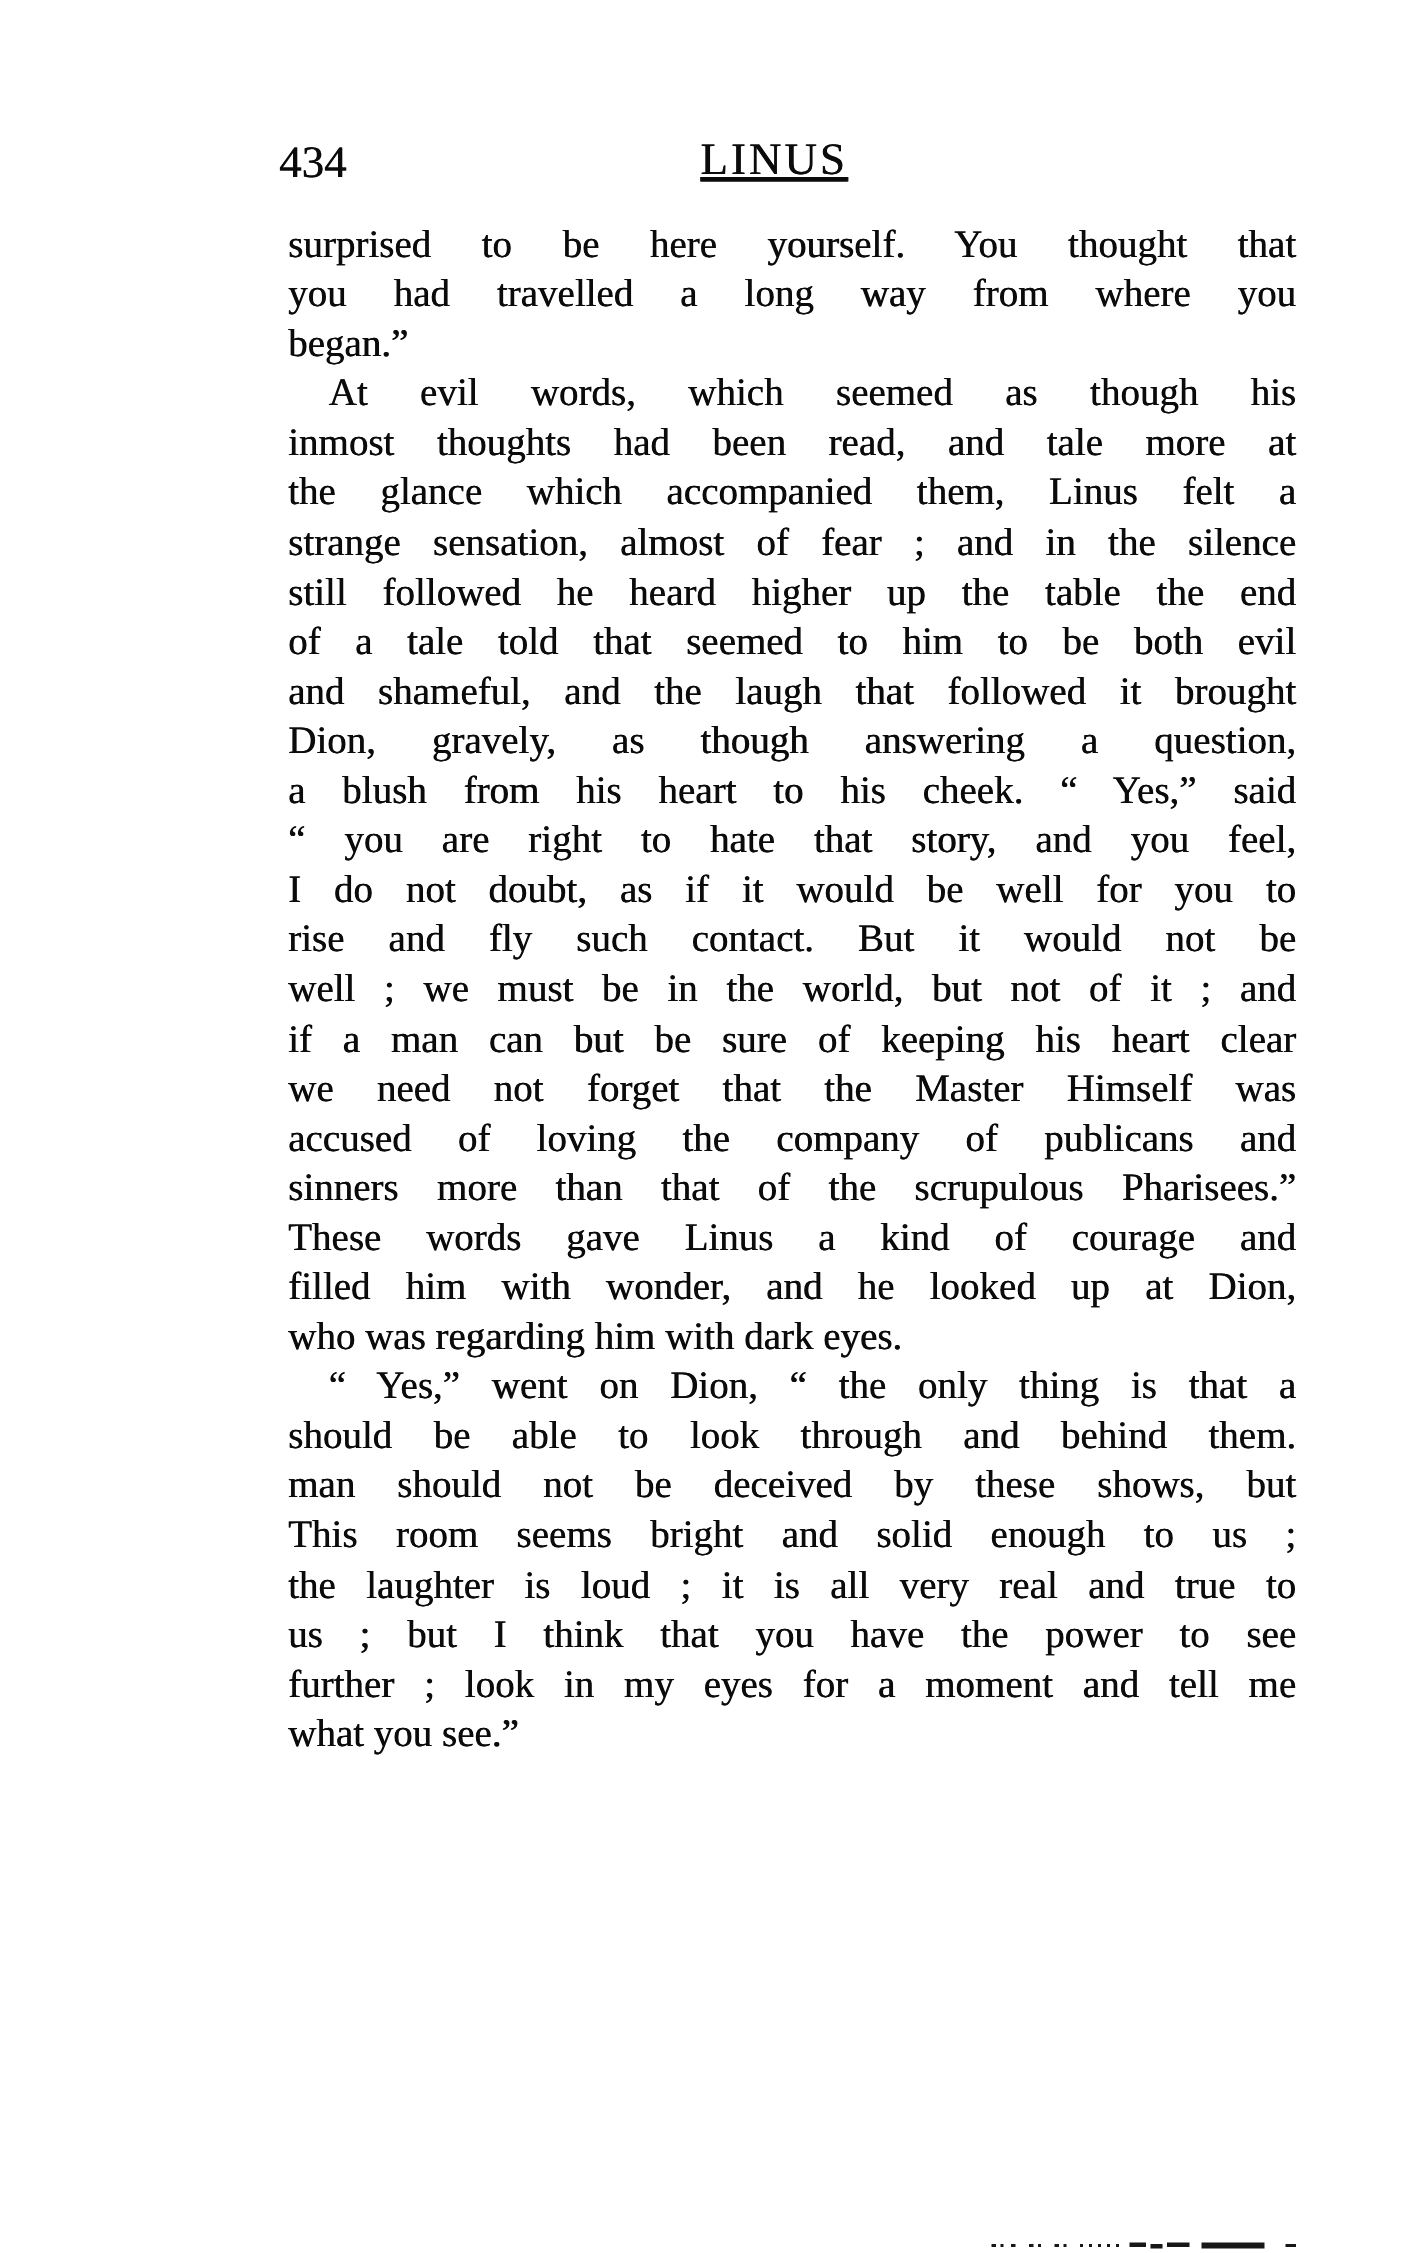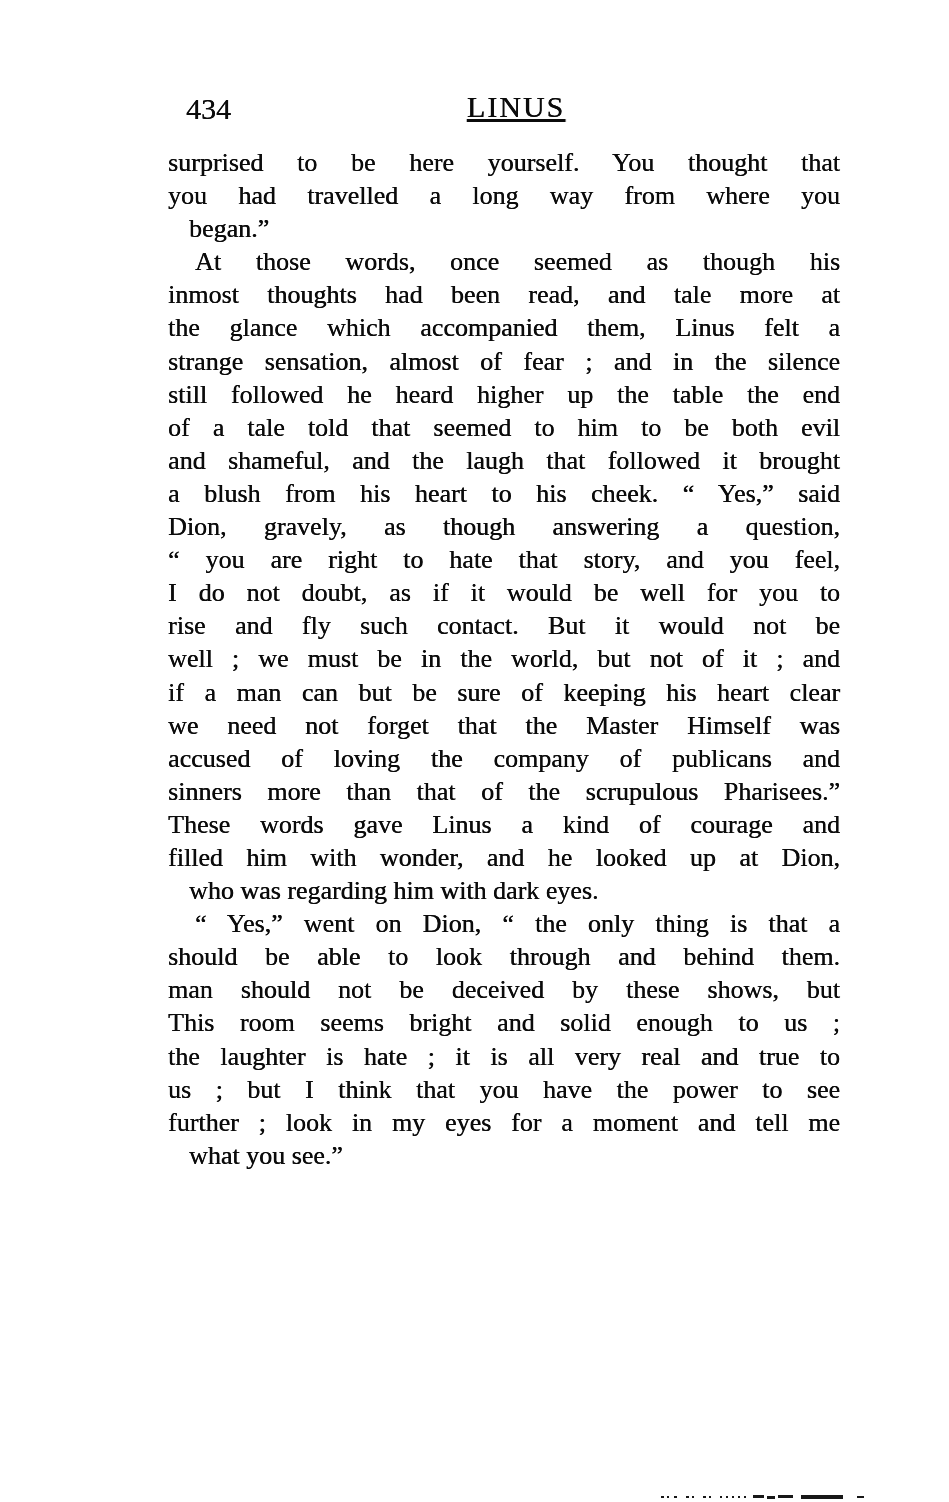--- a/index.html
+++ b/index.html
@@ -32,37 +32,36 @@
     top: 90px;
     width: 672px;
     text-align: center;
     font-size: 30px;
     line-height: 34px;
     letter-spacing: 2px;
     text-decoration: underline;
   }
   .text-block {
     position: absolute;
-    left: 168px;
+    left: 192px;
     top: 146px;
     width: 672px;
     font-family: Liberation Serif, serif;
   }
   .line {
     height: 33.1px;
     line-height: 33.1px;
     font-size: 26px;
     text-align: justify;
     text-align-last: justify;
     white-space: normal;
     overflow: visible;
   }
   .line.last {
     text-align-last: left;
-    margin-left: 21px;
   }
   .line.indent {
     text-indent: 27px;
   }
   
   .artifacts {
     position: absolute;
     top: 1494px;
     left: 661px;
     width: 210px;
@@ -97,45 +96,45 @@
 <div class="page">
 
   <div class="header-num txt">434</div>
 
   <div class="header-title txt">LINUS</div>
 
   <div class="text-block" id="text-block">
       <div class="line txt">surprised to be here yourself.  You thought that</div>
       <div class="line txt">you had travelled a long way from where you</div>
       <div class="line txt last">began.”</div>
-      <div class="line txt indent">At those words, once seemed as though his</div>
+      <div class="line txt indent">At evil words, which seemed as though his</div>
       <div class="line txt">inmost thoughts had been read, and tale more at</div>
       <div class="line txt">the glance which accompanied them, Linus felt a</div>
       <div class="line txt">strange sensation, almost of fear ; and in the silence</div>
       <div class="line txt">still followed he heard higher up the table the end</div>
       <div class="line txt">of a tale told that seemed to him to be both evil</div>
       <div class="line txt">and shameful, and the laugh that followed it brought</div>
+      <div class="line txt">Dion, gravely, as though answering a question,</div>
       <div class="line txt">a blush from his heart to his cheek.  “ Yes,” said</div>
-      <div class="line txt">Dion, gravely, as though answering a question,</div>
       <div class="line txt">“ you are right to hate that story, and you feel,</div>
       <div class="line txt">I do not doubt, as if it would be well for you to</div>
       <div class="line txt">rise and fly such contact.  But it would not be</div>
       <div class="line txt">well ; we must be in the world, but not of it ; and</div>
       <div class="line txt">if a man can but be sure of keeping his heart clear</div>
       <div class="line txt">we need not forget that the Master Himself was</div>
       <div class="line txt">accused of loving the company of publicans and</div>
       <div class="line txt">sinners more than that of the scrupulous Pharisees.”</div>
       <div class="line txt">These words gave Linus a kind of courage and</div>
       <div class="line txt">filled him with wonder, and he looked up at Dion,</div>
       <div class="line txt last">who was regarding him with dark eyes.</div>
       <div class="line txt indent">“ Yes,” went on Dion, “ the only thing is that a</div>
       <div class="line txt">should be able to look through and behind them.</div>
       <div class="line txt">man should not be deceived by these shows, but</div>
       <div class="line txt">This room seems bright and solid enough to us ;</div>
-      <div class="line txt">the laughter is hate ; it is all very real and true to</div>
+      <div class="line txt">the laughter is loud ; it is all very real and true to</div>
       <div class="line txt">us ; but I think that you have the power to see</div>
       <div class="line txt">further ; look in my eyes for a moment and tell me</div>
       <div class="line txt last">what you see.”</div>
     </div>
 
   <div class="artifacts">
     <i class="a-d1"></i>
       <i class="a-d2"></i>
       <i class="a-d3"></i>
       <i class="a-d4"></i>

